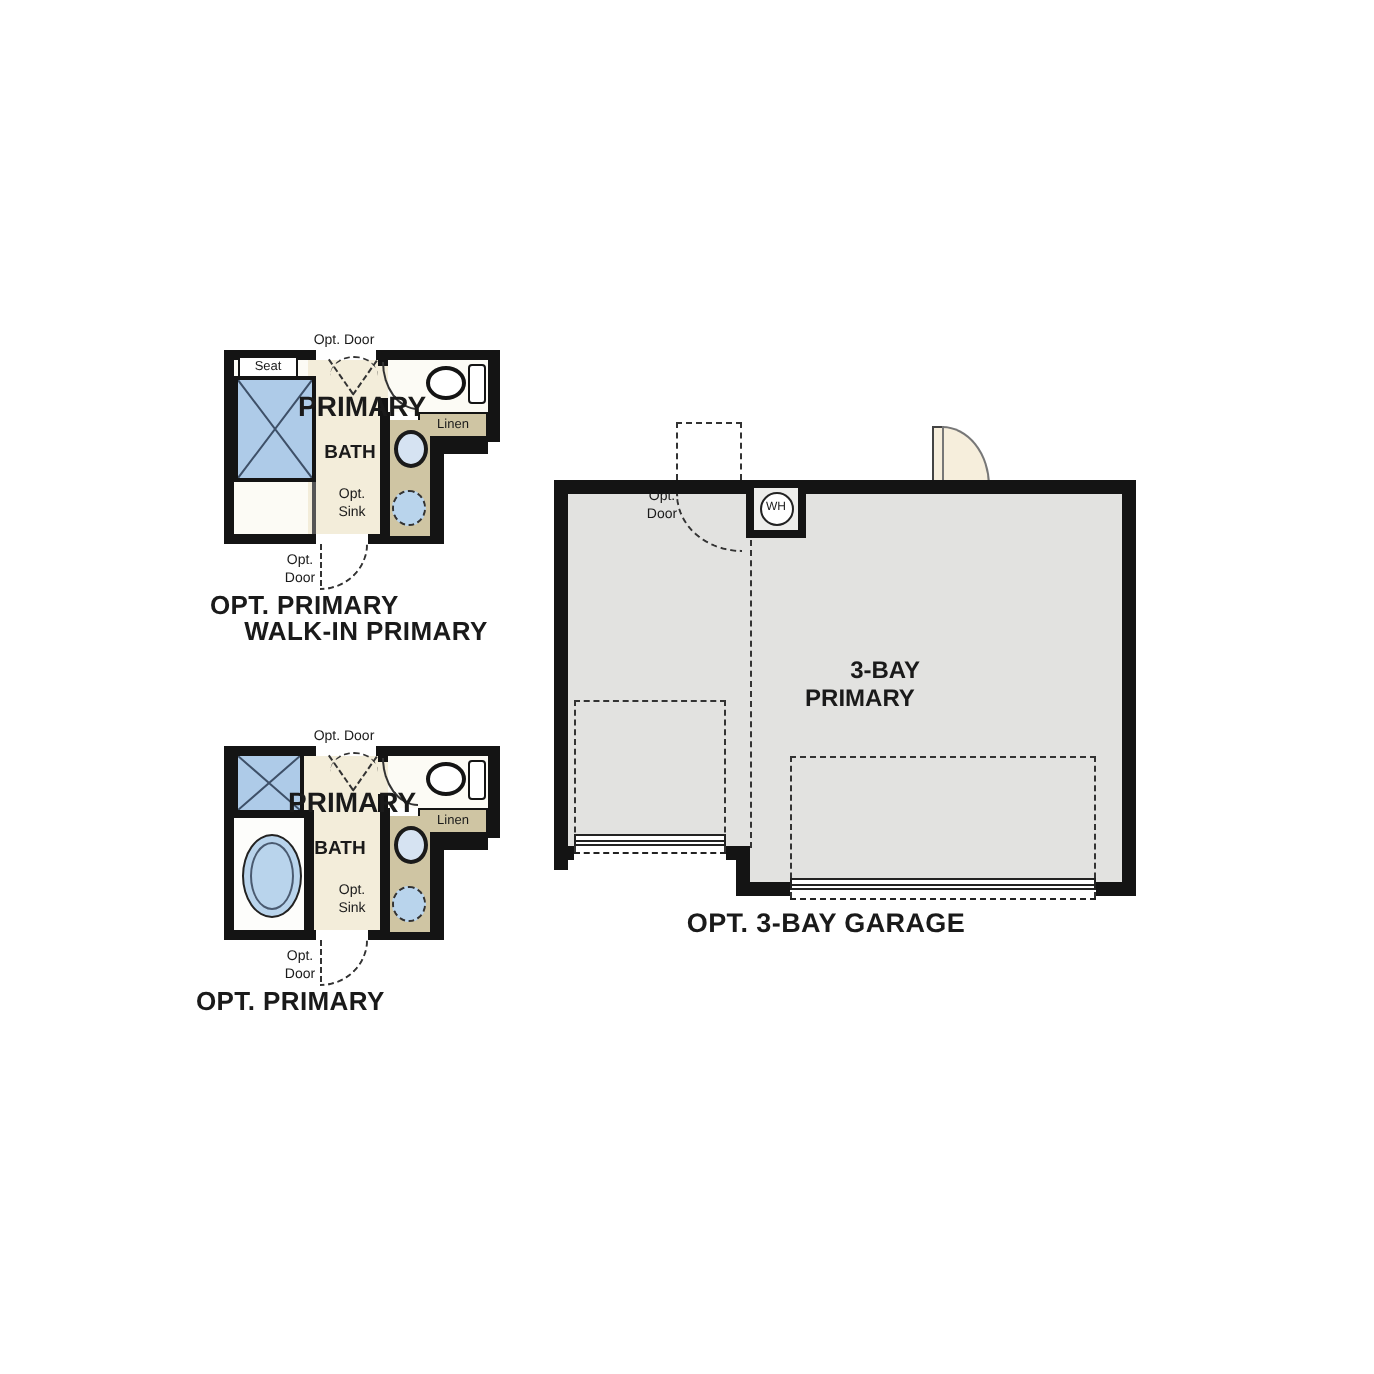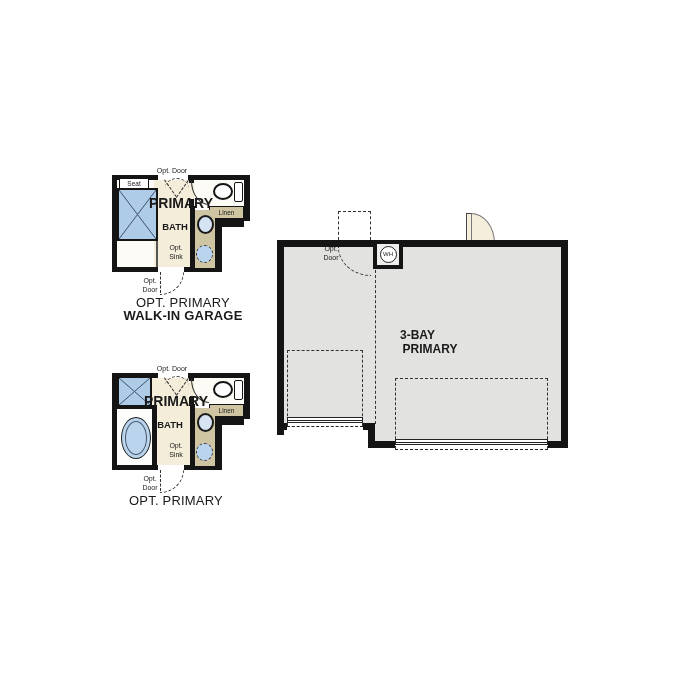--- a/index.html
+++ b/index.html
@@ -49,21 +49,21 @@
   .door-b-leaf{left:55px;top:106px;width:0;height:21px;border-left:1.2px dashed #333}
   .door-b-arc{left:55px;top:106px;width:24px;height:23px;border-right:1.2px dashed #333;
               border-bottom:1.2px dashed #333;border-bottom-right-radius:100% 100%}
   .optdoor-top{left:32px;top:0;width:70px}
   .room-l1{left:44px;top:32px;width:52px;font-weight:bold;font-size:14px;line-height:11px}
   .room-l2{left:44px;top:55px;width:52px;font-weight:bold;font-size:9.5px;line-height:11px}
   .optsink-1{left:58px;top:77px;width:26px}
   .optsink-2{left:58px;top:86px;width:26px}
   .optdoor-b1{left:33px;top:110px;width:24px}
   .optdoor-b2{left:33px;top:119px;width:24px}
-  .cap1{left:0;top:130px;width:156px;font-weight:normal;font-size:13px;line-height:13px;text-align:center;letter-spacing:.2px}
+  .cap1{left:0;top:130px;width:156px;font-weight:bold;font-size:13px;line-height:13px;text-align:left;letter-spacing:.2px}
   .cap2{left:0;top:143px;width:156px;font-weight:bold;font-size:13px;line-height:13px;text-align:center;letter-spacing:.2px}
   
   .shower-sq{left:12px;top:12px;width:35px;height:31px;background:#aecbe8;border:2px solid #141414}
   .wsb{left:7px;top:41px;width:45px;height:4px}
   .f-tub{left:12px;top:45px;width:35px;height:56px;background:#fdfdfb}
   .wtrm{left:47px;top:45px;width:5px;height:61px}
   .tub-o{left:16px;top:53px;width:30px;height:42px;background:#b9d4ec;border:1.5px solid #222;border-radius:50%}
   .tub-i{left:20px;top:57px;width:22px;height:34px;border:1px solid #4a5a70;border-radius:50%}
   .v2 .f-bath{left:47px;width:42px}
   .v2 .cap1,.v2 .cap2{left:-7px}
@@ -94,21 +94,21 @@
   .g-od-rect{left:68px;top:6px;width:33px;height:29px;border:1.2px dashed #333;border-bottom:none}
   .g-od-arc{left:68px;top:42px;width:33px;height:29px;border-left:1.2px dashed #333;
             border-bottom:1.2px dashed #333;border-bottom-left-radius:100% 100%}
   .g-wh{left:103px;top:35px;width:30px;height:29px;background:#ededeb;border:4px solid #141414;
         display:flex;align-items:center;justify-content:center}
   .g-wh-c{position:static !important;width:17px;height:17px;border:1.5px solid #222;border-radius:50%;
           background:#fff;font-size:6px;line-height:14px;text-align:center}
   .g-door-leaf{left:196px;top:8px;width:6px;height:30px;background:#f6eedc;border:1px solid #444}
   .g-door-arc{left:201px;top:8px;width:24px;height:30px;background:#f6eedc;border:1px solid #777;
               border-radius:0 100% 0 0}
-  .g-name1{left:130px;top:124px;width:60px;font-weight:bold;font-size:12px;line-height:13px;text-align:left}
+  .g-name1{left:130px;top:124px;width:60px;font-weight:bold;font-size:12px;line-height:13px;text-align:right}
   .g-name2{left:125px;top:138px;width:70px;font-weight:bold;font-size:12px;line-height:13px;text-align:center}
   .g-od-l1{left:48px;top:39px;width:26px}
   .g-od-l2{left:48px;top:48px;width:26px}
   .g-cap{left:43px;top:250px;width:200px;font-weight:bold;font-size:13.5px;line-height:14px;text-align:center;letter-spacing:.2px}
 </style>
 </head>
 <body>
 
 <div class="canvas">
 
@@ -147,21 +147,21 @@
     <div class="sink-opt"></div>
     <div class="lbl room-l1">PRIMARY</div>
     <div class="lbl room-l2">BATH</div>
     <div class="lbl optsink-1">Opt.</div>
     <div class="lbl optsink-2">Sink</div>
     <div class="door-b-leaf"></div>
     <div class="door-b-arc"></div>
     <div class="lbl optdoor-b1">Opt.</div>
     <div class="lbl optdoor-b2">Door</div>
     <div class="cap1">OPT. PRIMARY</div>
-    <div class="cap2">WALK-IN GARAGE</div>
+    <div class="cap2">WALK-IN PRIMARY</div>
   </div>
 
   <div class="bath v2" style="left:105px;top:364px">
     <div class="lbl optdoor-top">Opt. Door</div>
     <div class="f-left"></div>
     <div class="f-bath"></div>
     <div class="f-toilet"></div>
     <div class="w wt-a"></div>
     <div class="w wt-b"></div>
     <div class="w wl"></div>
@@ -230,15 +230,16 @@
     <div class="g-panel g-panel-l">
         <i></i>
       </div>
     <div class="g-dash-l"></div>
     <div class="g-panel g-panel-r">
         <i></i>
       </div>
     <div class="g-dash-r"></div>
     <div class="g-name1">3-BAY</div>
     <div class="g-name2">PRIMARY</div>
+    <div class="g-cap">OPT. 3-BAY GARAGE</div>
   </div>
 
 </div>
 
 </body></html>

